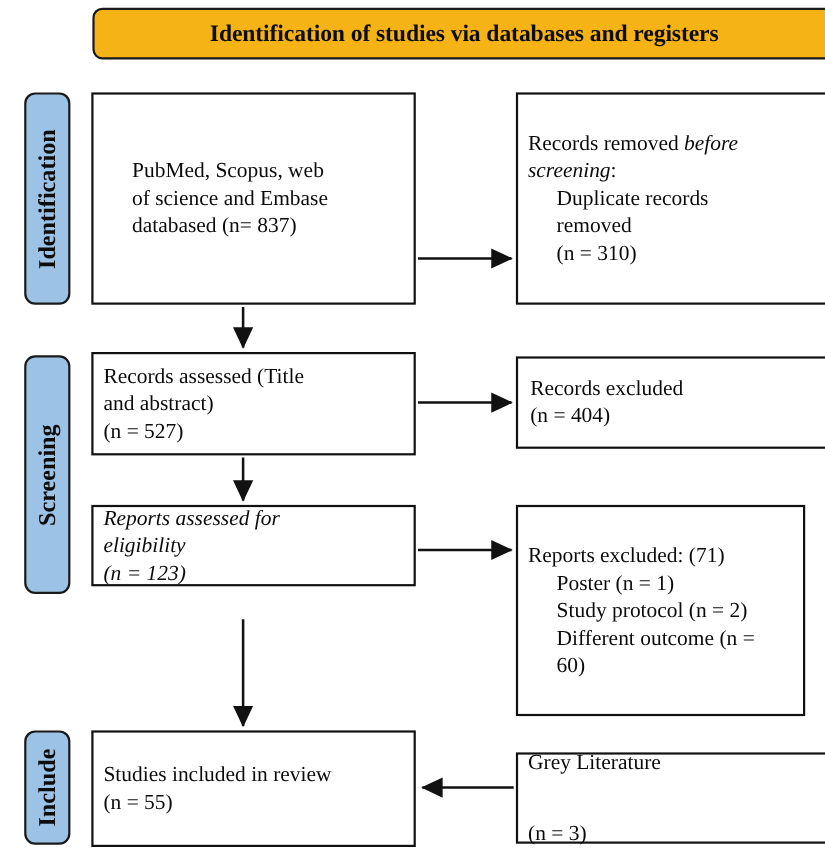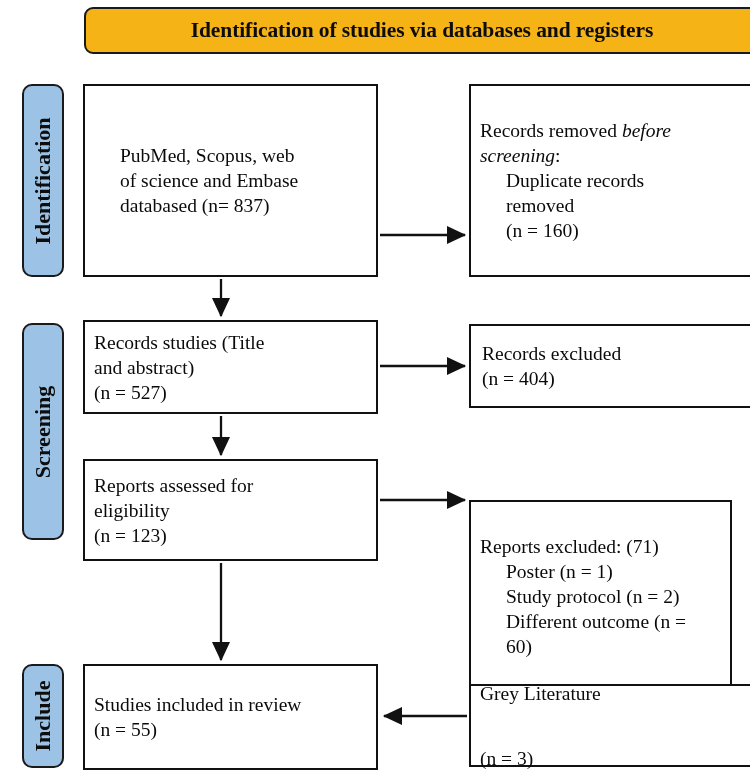--- a/index.html
+++ b/index.html
@@ -90,22 +90,22 @@
     line-height: 25px;
     color: #0a0a0a;
   }
   .flow-box p.indent { padding-left: 26px; }
   .flow-box p .ital { font-style: italic; }
 
   #box-identified    { left: 67px;  top: 84px;  width: 295px; height: 193px; }
   #box-removed       { left: 453px; top: 84px;  width: 292px; height: 193px; }
   #box-screened      { left: 67px;  top: 320px; width: 295px; height: 94px;  }
   #box-excluded-1    { left: 453px; top: 324px; width: 292px; height: 84px; padding-left: 11px;  }
-  #box-assessed      { left: 67px;  top: 459px; width: 295px; height: 102px; }
-  #box-excluded-2    { left: 453px; top: 459px; width: 263px; height: 192px; margin-top: 41px; }
+  #box-assessed      { left: 67px;  top: 459px; width: 295px; height: 74px; font-style: italic; }
+  #box-excluded-2    { left: 453px; top: 459px; width: 263px; height: 192px; }
   #box-included      { left: 67px;  top: 664px; width: 295px; height: 106px; }
   #box-grey          { left: 453px; top: 684px; width: 316px; height: 83px; gap: 40px;  }
 
   
   .connectors {
     position: absolute;
     left: 0; top: 0;
     width: 750px;
     height: 776px;
     pointer-events: none;
@@ -134,25 +134,25 @@
     <p class="indent">PubMed, Scopus, web</p>
     <p class="indent">of science and Embase</p>
     <p class="indent">databased (n= 837)</p>
   </div>
 
   <div class="flow-box" id="box-removed">
     <p><span>Records removed </span><span class="ital">before</span></p>
     <p><span class="ital">screening</span><span>:</span></p>
     <p class="indent">Duplicate records</p>
     <p class="indent">removed</p>
-    <p class="indent">(n = 160)</p>
+    <p class="indent">(n = 310)</p>
   </div>
 
   <div class="flow-box" id="box-screened">
-    <p>Records studies (Title</p>
+    <p>Records assessed (Title</p>
     <p>and abstract)</p>
     <p>(n = 527)</p>
   </div>
 
   <div class="flow-box" id="box-excluded-1">
     <p>Records excluded</p>
     <p>(n = 404)</p>
   </div>
 
   <div class="flow-box" id="box-assessed">

